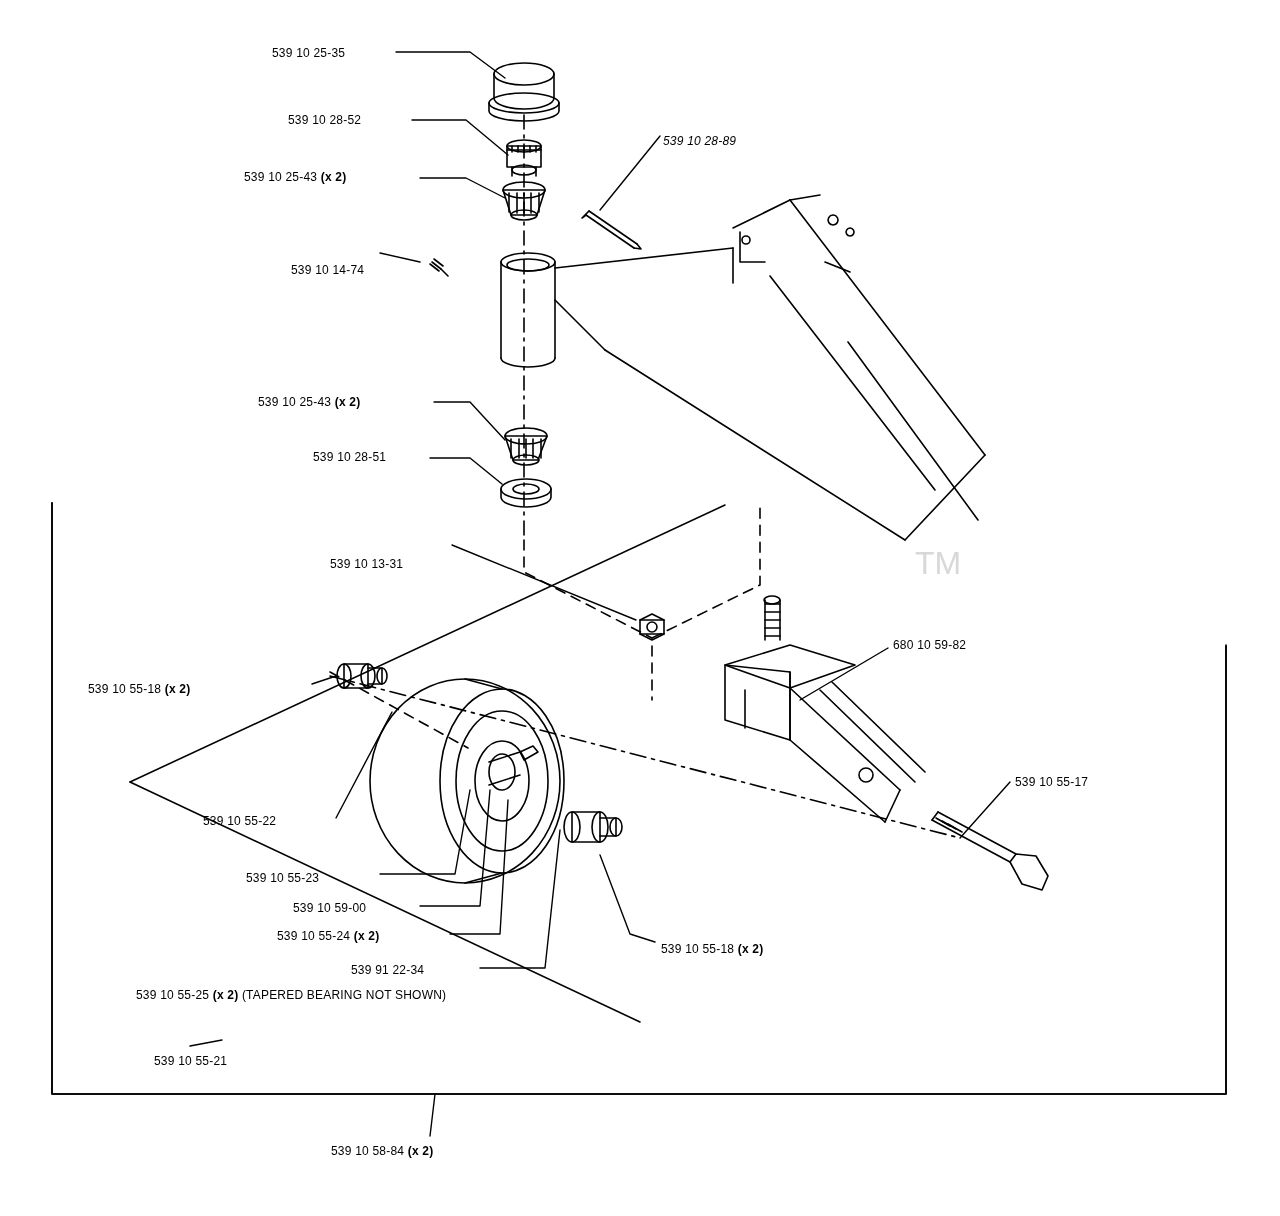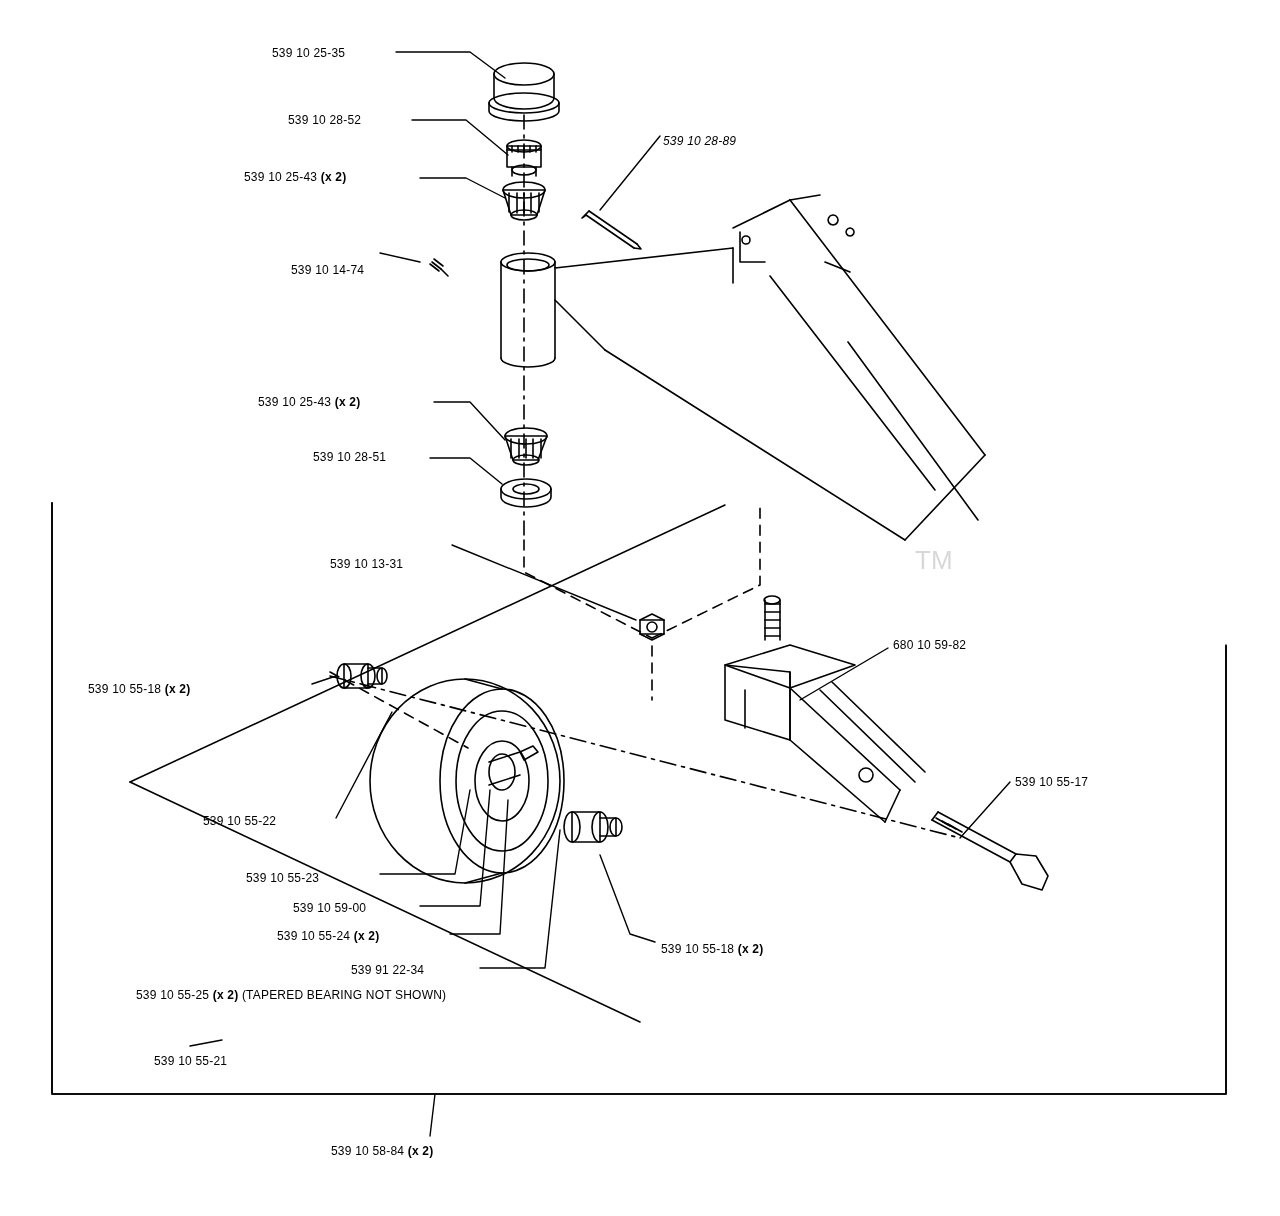--- a/index.html
+++ b/index.html
@@ -44,21 +44,21 @@
   }
   #watermark-main {
     left: 300px;
     top: 540px;
     font-size: 132px;
     letter-spacing: -2px;
   }
   #watermark-tm {
     left: 915px;
     top: 545px;
-    font-size: 26px;
+    font-size: 32px;
     font-weight: normal;
   }
 </style>
 </head>
 <body>
 
 <div id="page">
 
   <svg id="diagram-svg" viewBox="0 0 1280 1216">
     <g fill="none" stroke="#000000" stroke-width="1.6" stroke-linejoin="round" stroke-linecap="round">

